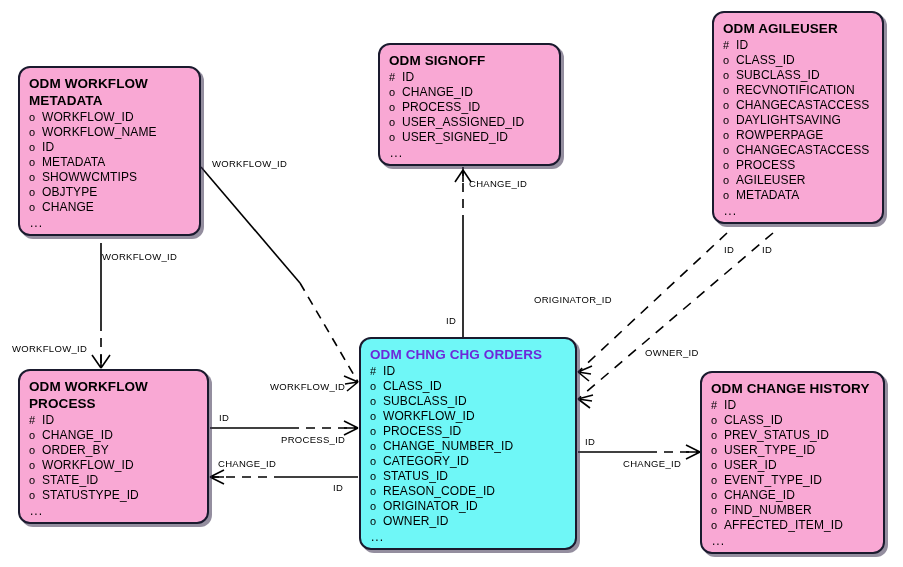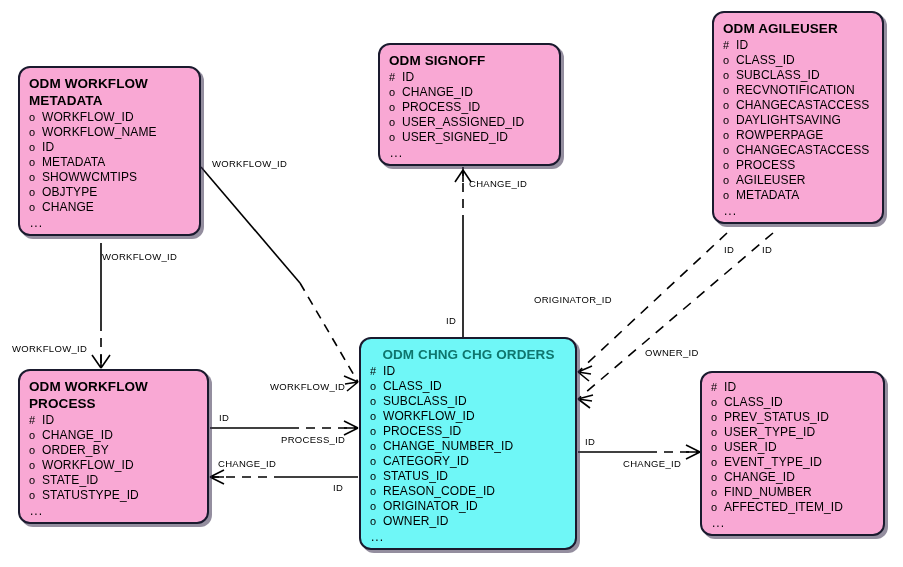--- a/index.html
+++ b/index.html
@@ -41,22 +41,21 @@
   .ent-title {
     font-size: 13.5px;
     font-weight: bold;
     color: #000000;
     line-height: 17px;
     letter-spacing: 0.1px;
     white-space: pre-line;
     margin-bottom: 1px;
   }
   .entity.accent .ent-title {
-    color: #0f766e;
-    text-align: center;
+    color: #6d28d9;
   }
   .attr {
     font-size: 12px;
     color: #000000;
     line-height: 15px;
     white-space: nowrap;
     display: flex;
     align-items: baseline;
   }
   .attr .marker {
@@ -322,20 +321,21 @@
         <span class="aname">ORIGINATOR_ID</span>
       </div>
     <div class="attr">
         <span class="marker">o</span>
         <span class="aname">OWNER_ID</span>
       </div>
     <div class="ellipsis">...</div>
   </div>
 
   <div class="entity" style="left:700px; top:371px; width:185px;">
+    <div class="ent-title">ODM CHANGE HISTORY</div>
     <div class="attr">
         <span class="marker">#</span>
         <span class="aname">ID</span>
       </div>
     <div class="attr">
         <span class="marker">o</span>
         <span class="aname">CLASS_ID</span>
       </div>
     <div class="attr">
         <span class="marker">o</span>

